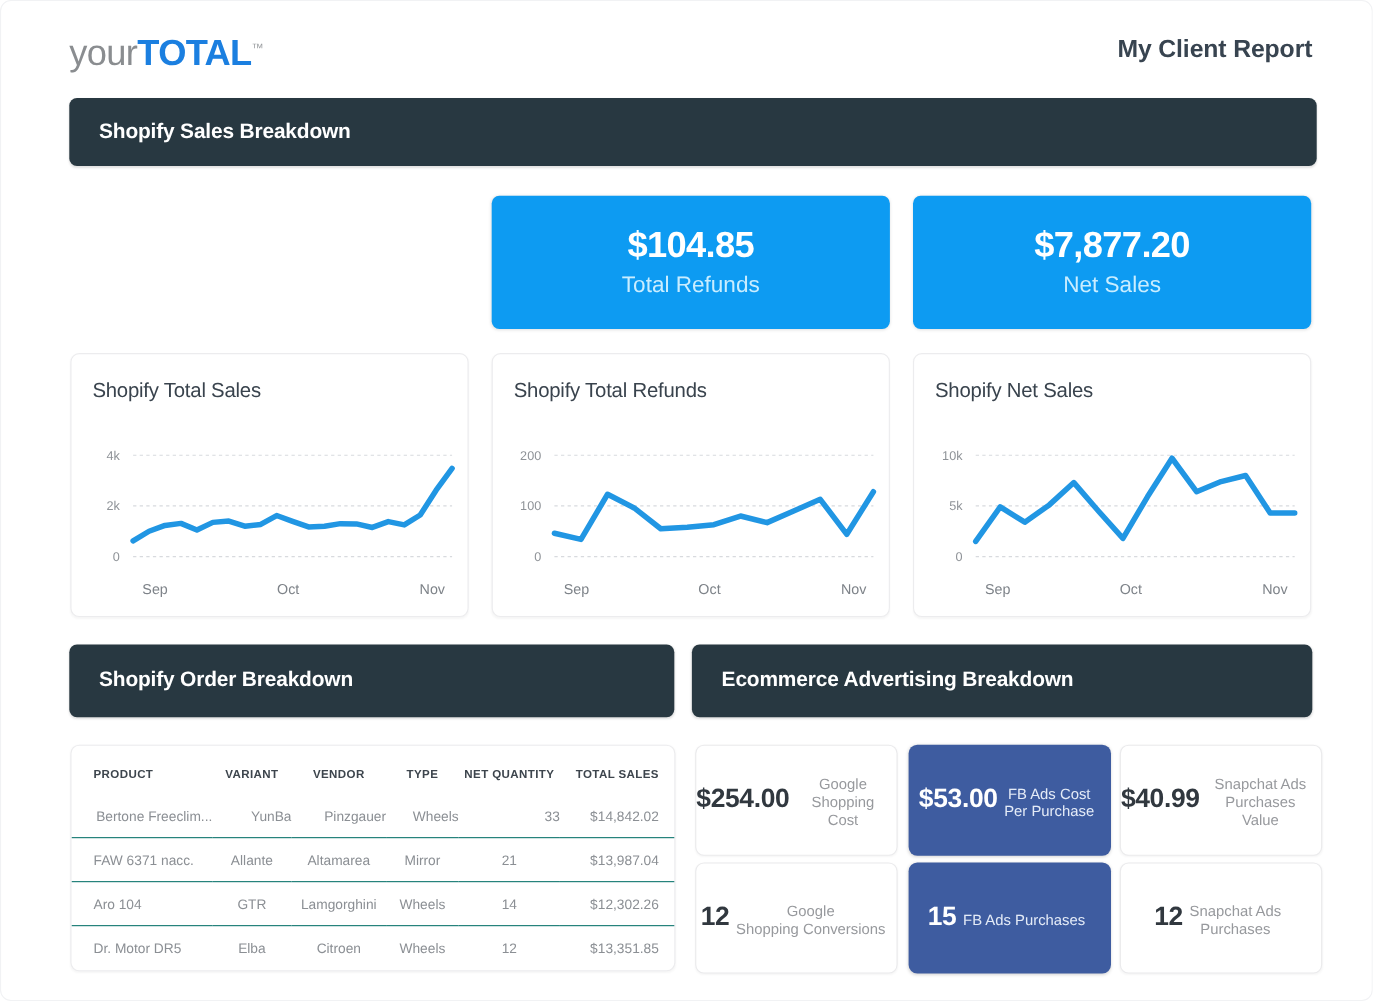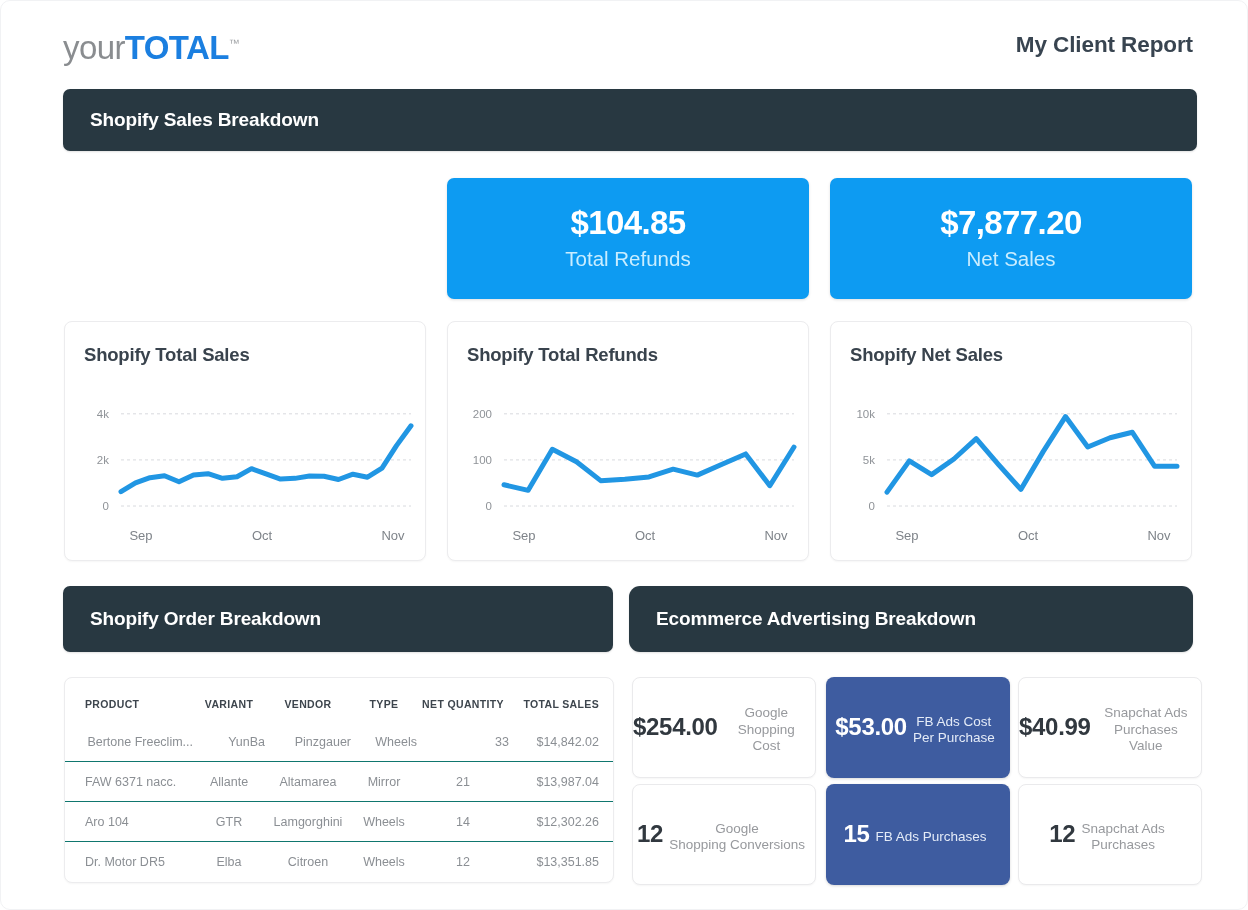--- a/index.html
+++ b/index.html
@@ -79,21 +79,21 @@
   .section-bar .section-title {
     color: #ffffff;
     font-size: 19px;
     font-weight: 700;
     letter-spacing: -0.15px;
     padding-left: 27px;
     white-space: nowrap;
   }
   #bar-sales  { left: 62px;  top: 88px;  width: 1134px; height: 62px; }
   #bar-order  { left: 62px;  top: 585px; width: 550px;  height: 66px; }
-  #bar-adv    { left: 628px; top: 585px; width: 564px;  height: 66px; border-radius: 11px; }
+  #bar-adv    { left: 628px; top: 585px; width: 564px;  height: 66px; }
 
   
   .kpi {
     position: absolute;
     top: 177px;
     height: 121px;
     background: #0d9bf2;
     border-radius: 7px;
     display: flex;
     flex-direction: column;
@@ -130,21 +130,21 @@
     border-radius: 8px;
     box-shadow: 0 1px 2px rgba(0,0,0,0.04);
   }
   #chart-card-0 { left: 63px; }
   #chart-card-1 { left: 446px; }
   #chart-card-2 { left: 829px; }
   .chart-card .chart-title {
     position: absolute;
     left: 19px; top: 22px;
     font-size: 18.5px;
-    font-weight: 700;
+    font-weight: 400;
     color: #39434d;
     letter-spacing: -0.2px;
     white-space: nowrap;
   }
   .chart-svg {
     position: absolute;
     left: 0; top: 56px;
     width: 362px;
     height: 184px;
     display: block;

